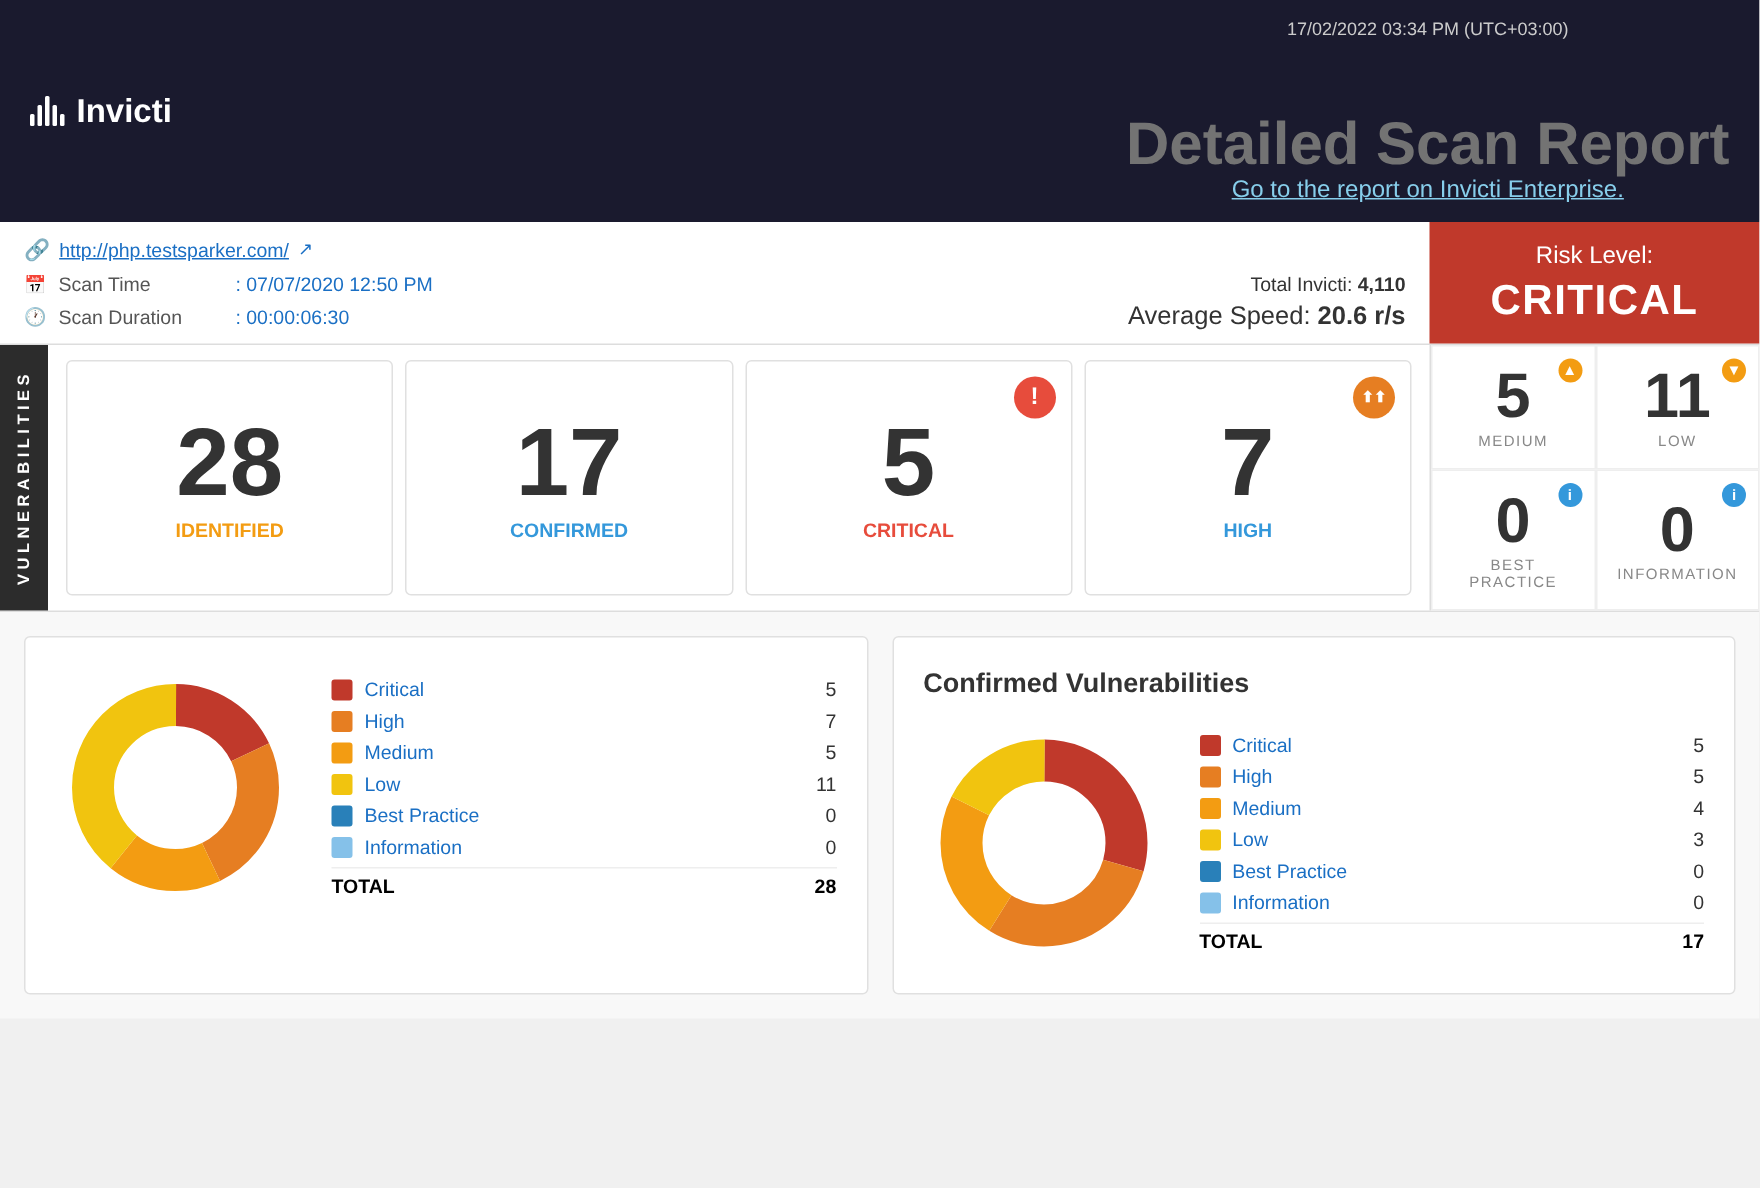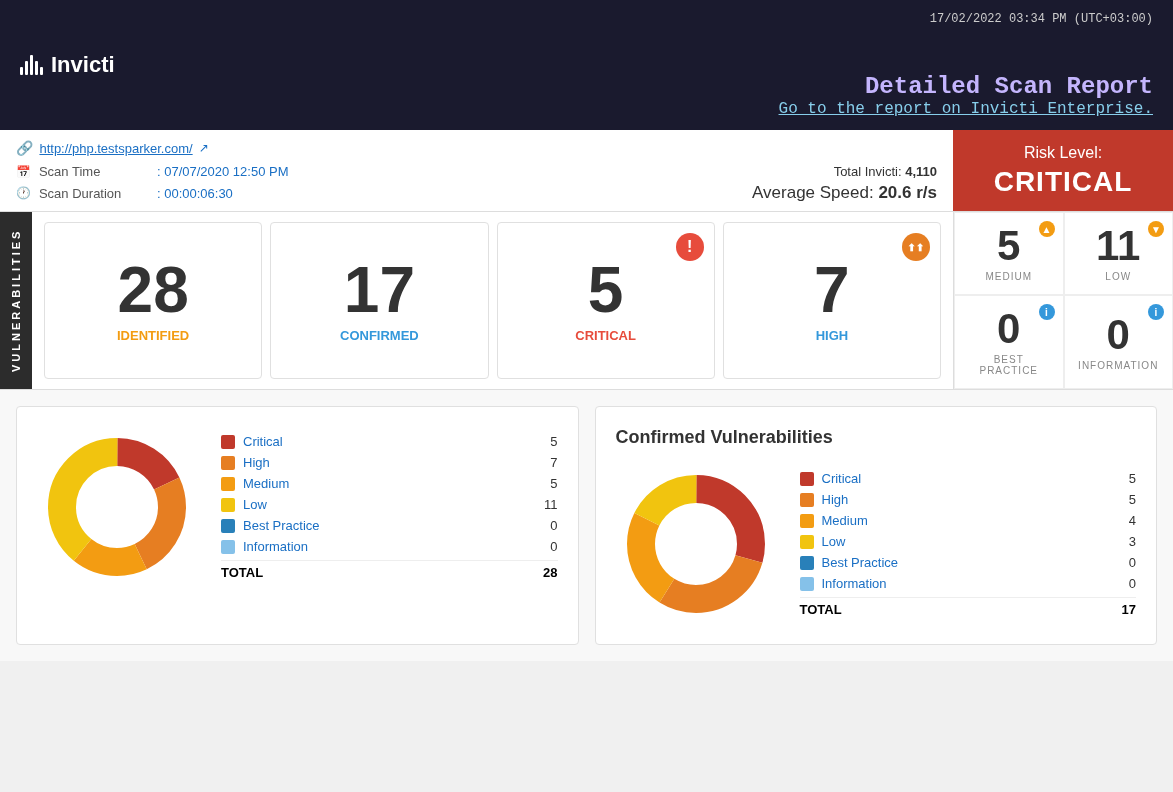--- a/index.html
+++ b/index.html
@@ -28,32 +28,31 @@
       align-items: flex-end;
       gap: 2px;
     }
     .logo-icon span {
       display: inline-block;
       width: 3px;
       background: white;
       border-radius: 1px;
     }
     .header-right {
-      text-align: right;
-      font-family: Liberation Mono, monospace;
+      text-align: center;
     }
     .header-date {
       font-size: 12px;
       color: #ccc;
       margin-bottom: 4px;
     }
     .header-title {
-      font-size: 24px;
-      font-weight: bold;
-      color: #c4b5fd;
+      font-size: 40px;
+      font-weight: bold;
+      color: #737373;
       line-height: 1.1;
       margin-top: 48px;
     }
     .header-link {
       font-size: 16px;
       color: #87CEEB;
       text-decoration: underline;
       cursor: pointer;
     }
     .scan-detail-row {

